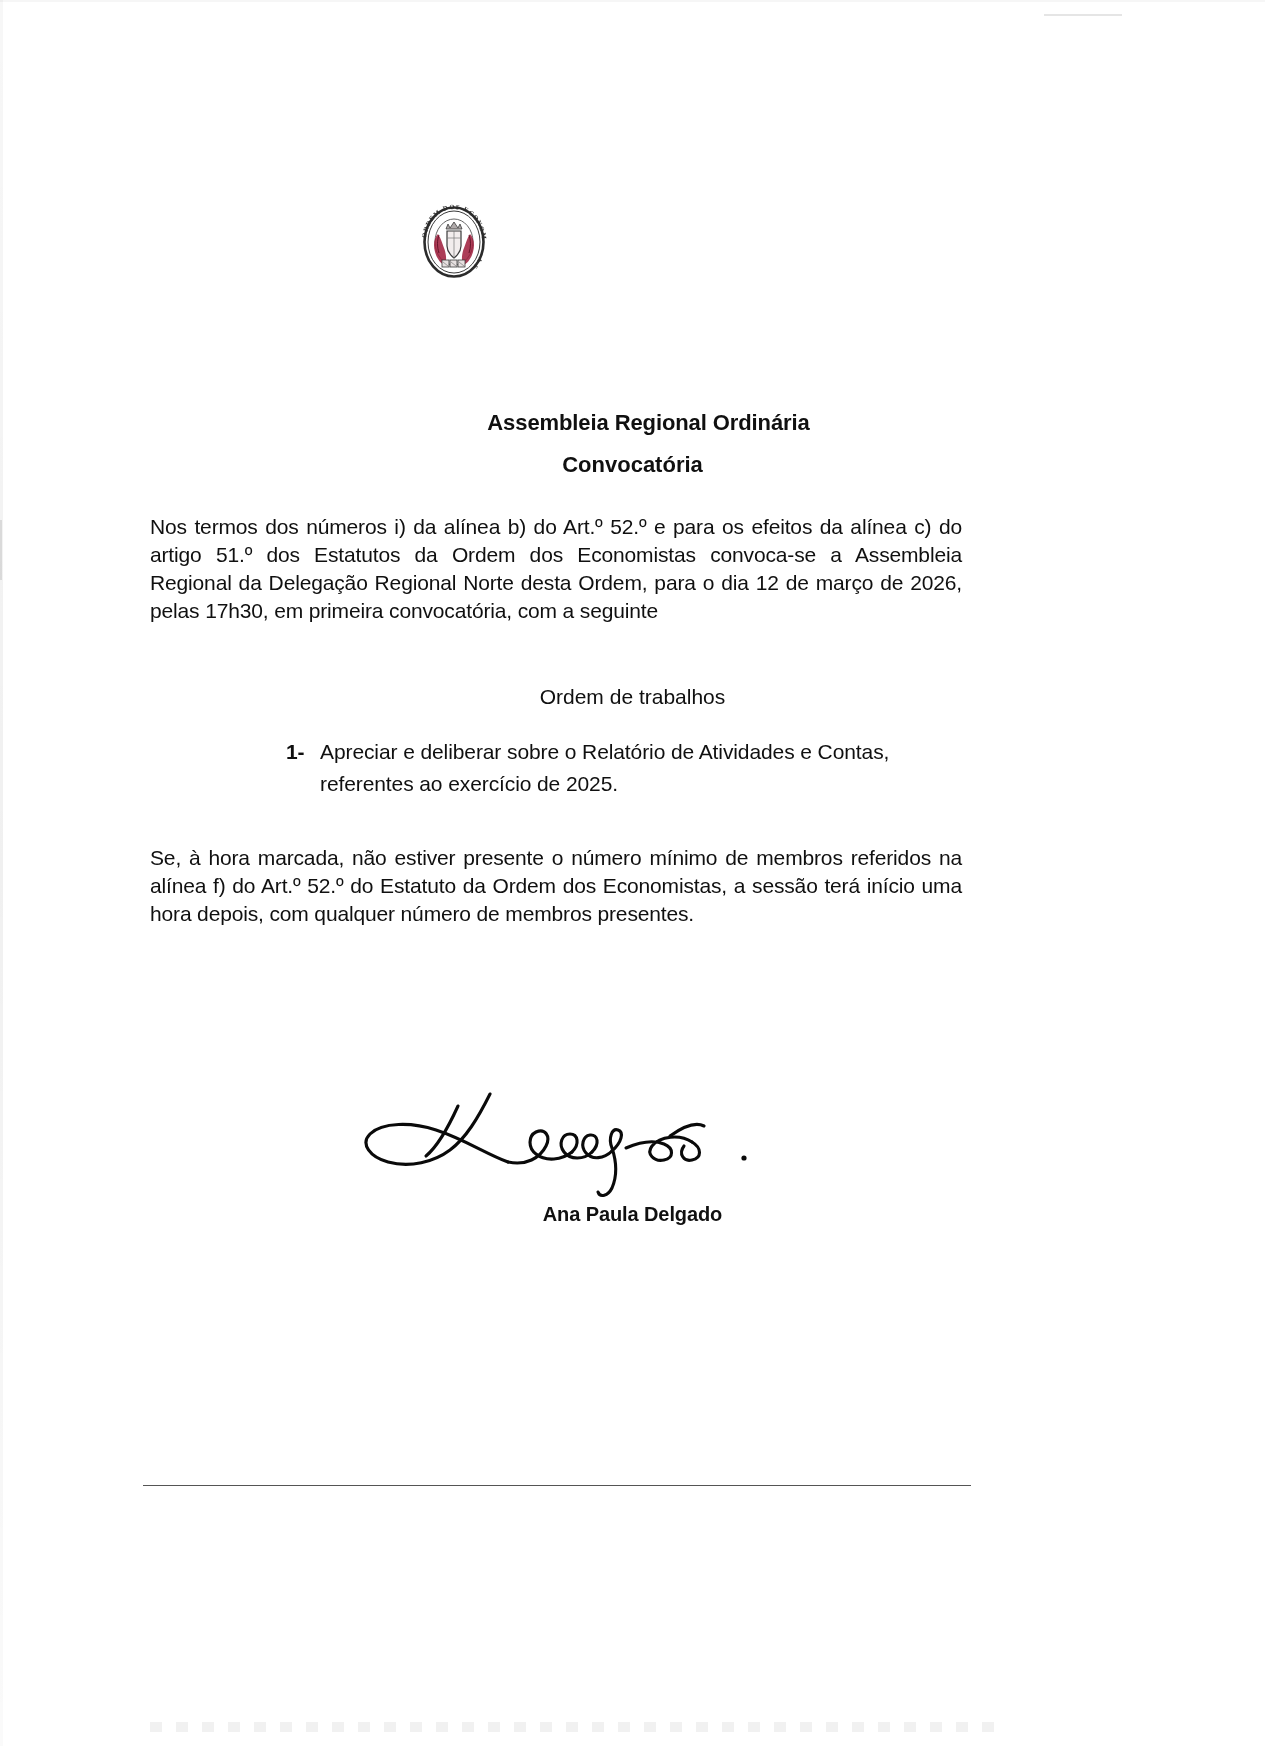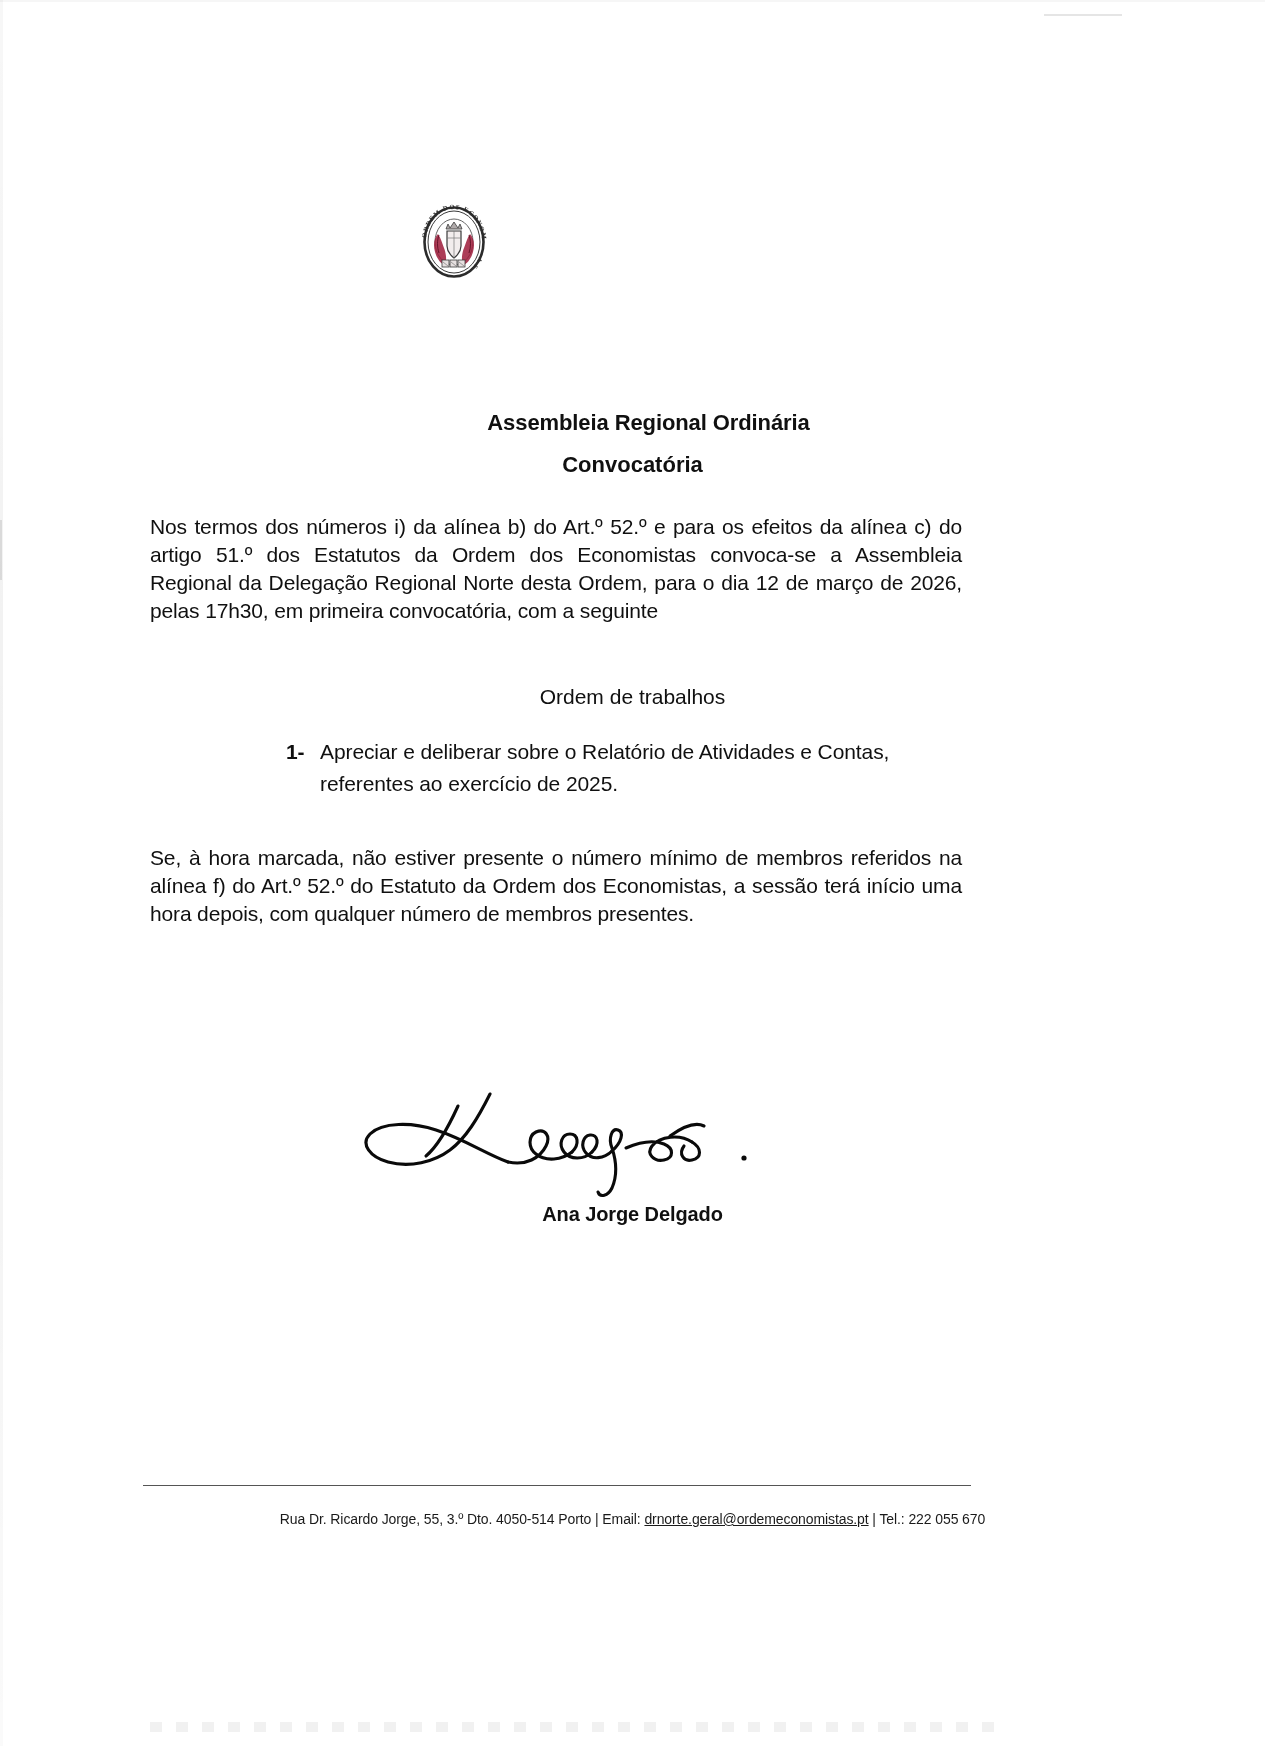--- a/index.html
+++ b/index.html
@@ -307,22 +307,19 @@
         <path d="M272,59 C282,50 284,40 278,38 C272,36 268,46 272,56 C276,68 278,82 272,96 C268,104 260,106 258,100"></path>
 
         <path d="M286,56 C300,50 314,48 324,52 C334,56 334,66 324,68 C314,70 306,62 312,54 C320,44 340,42 352,50"></path>
         <path d="M352,50 C362,56 362,66 352,68 C344,70 338,62 344,54"></path>
         <path d="M330,44 C344,34 356,30 364,34"></path>
       </g>
       <circle cx="404" cy="66" r="2.6" fill="#0a0a0a"></circle>
     </svg>
   </div>
 
-  <div class="sig-name">Ana Jorge Delgado</div>
+  <div class="sig-name">Ana Paula Delgado</div>
 
   <div class="footer-rule"></div>
-  <div class="footer-text">
-    <span>Rua Dr. Ricardo Jorge, 55, 3.º Dto.  4050-514 Porto</span><span> | </span><span>Email: </span><span class="email">drnorte.geral@ordemeconomistas.pt</span><span> | </span><span>Tel.: </span><span>222 055 670</span>
-  </div>
 
   <div class="bottom-smudge"></div>
 
 </div>
 
 </body></html>

